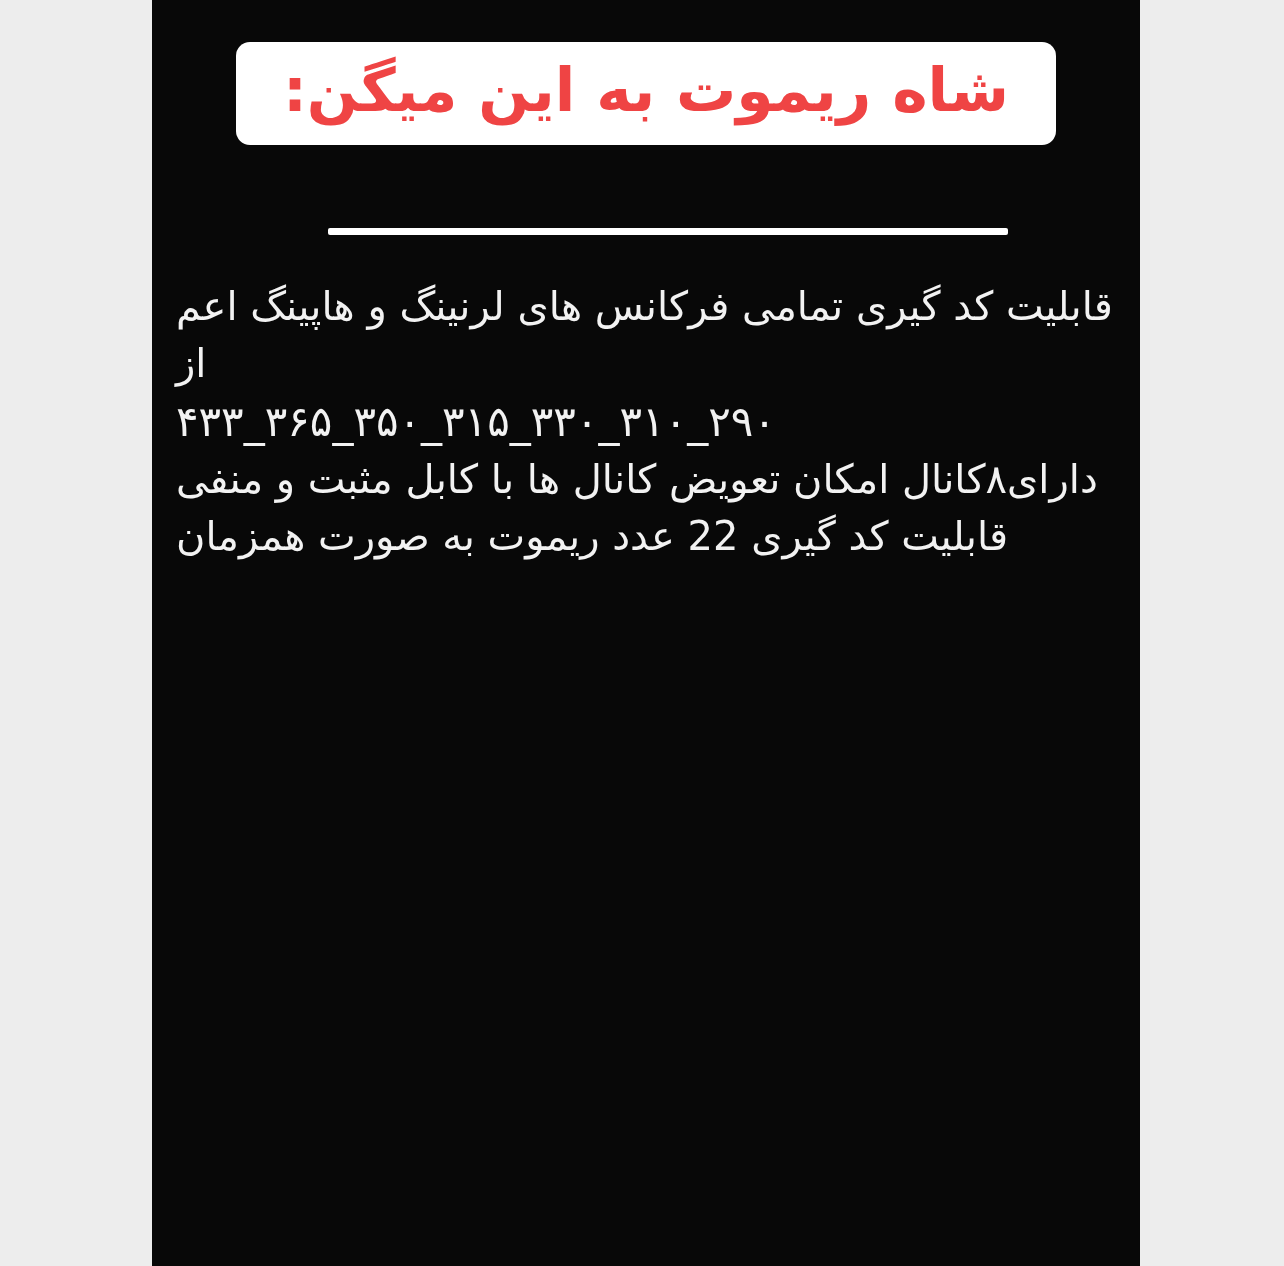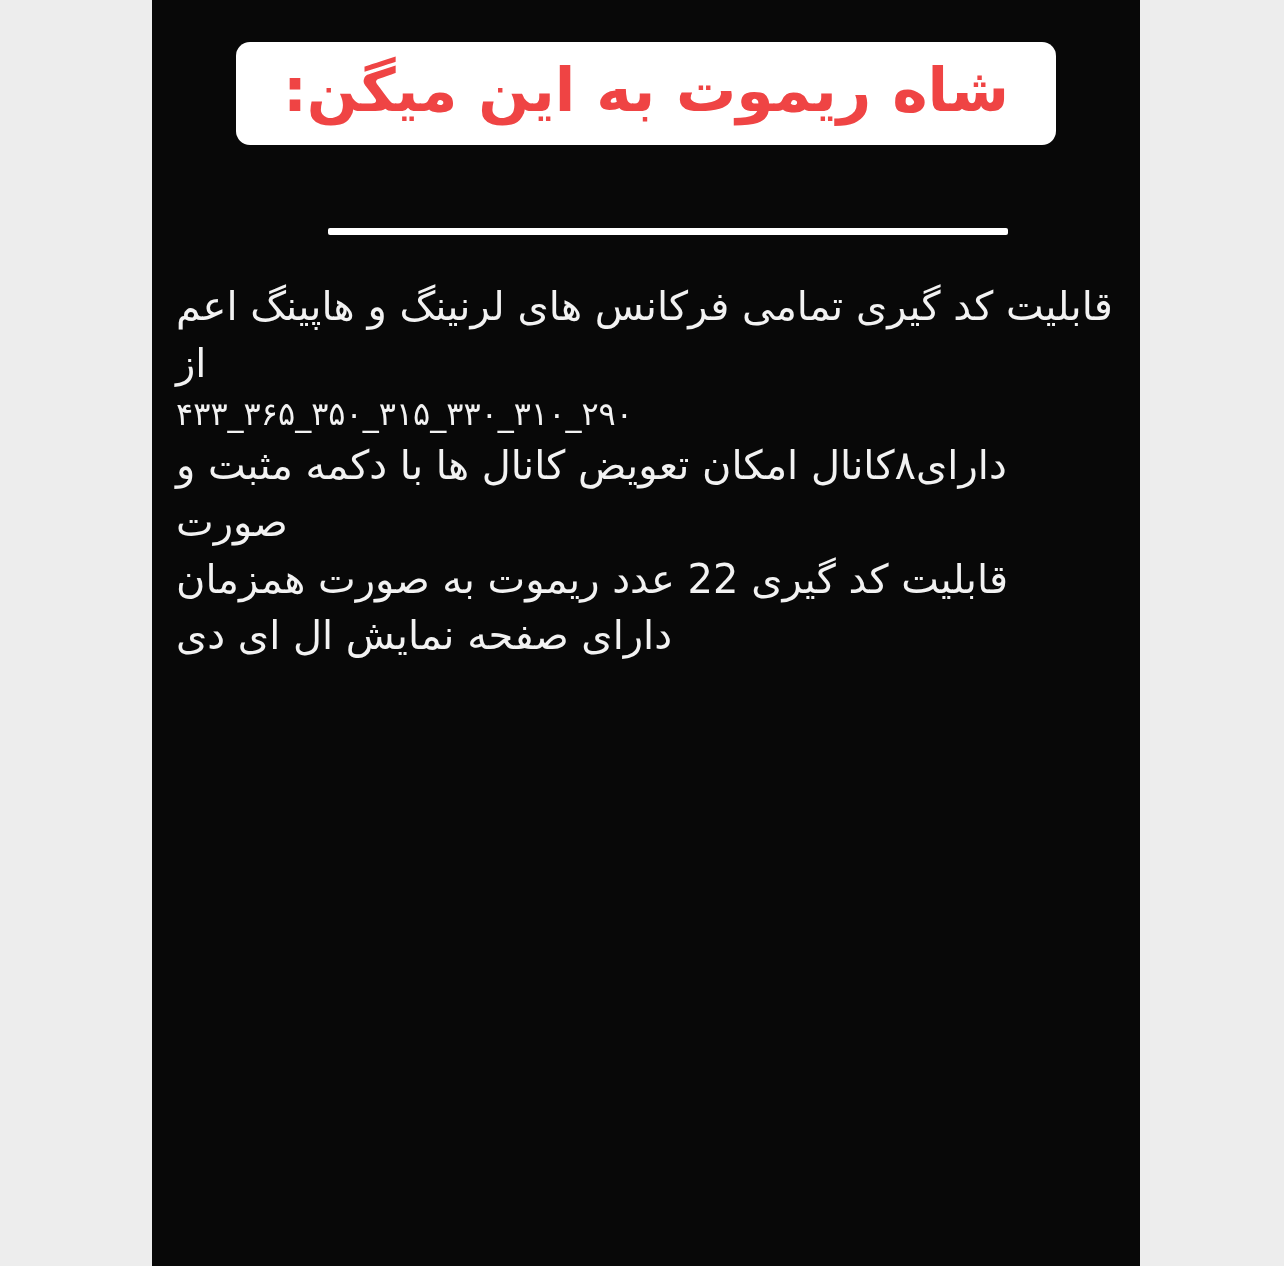--- a/index.html
+++ b/index.html
@@ -68,38 +68,37 @@
     color: #ffffff;
   }
   .line {
     font-size: 40px;
     line-height: 1.42;
     color: #f2f2f2;
     direction: rtl;
     word-wrap: break-word;
   }
   .line.num {
-    font-size: 32px;
+    font-size: 42px;
     letter-spacing: 0.5px;
   }
 </style>
 </head>
 <body>
 
 <div class="page">
   <div class="card">
 
     <div class="title-wrap">
       <div class="title-text">شاه ریموت به این میگن:</div>
     </div>
 
     <div class="divider"></div>
 
     <div class="body-block">
       <div class="line">قابلیت کد گیری تمامی فرکانس های لرنینگ و هاپینگ اعم از</div>
       <div class="line num">۲۹۰_۳۱۰_۳۳۰_۳۱۵_۳۵۰_۳۶۵_۴۳۳</div>
-      <div class="line">دارای۸کانال امکان تعویض کانال ها با دکمه مثبت و صورت</div>
+      <div class="line">دارای۸کانال امکان تعویض کانال ها با کابل مثبت و منفی</div>
       <div class="line">قابلیت کد گیری 22 عدد ریموت  به صورت همزمان</div>
-      <div class="line">دارای صفحه نمایش ال ای دی</div>
     </div>
 
   </div>
 </div>
 
 </body></html>

